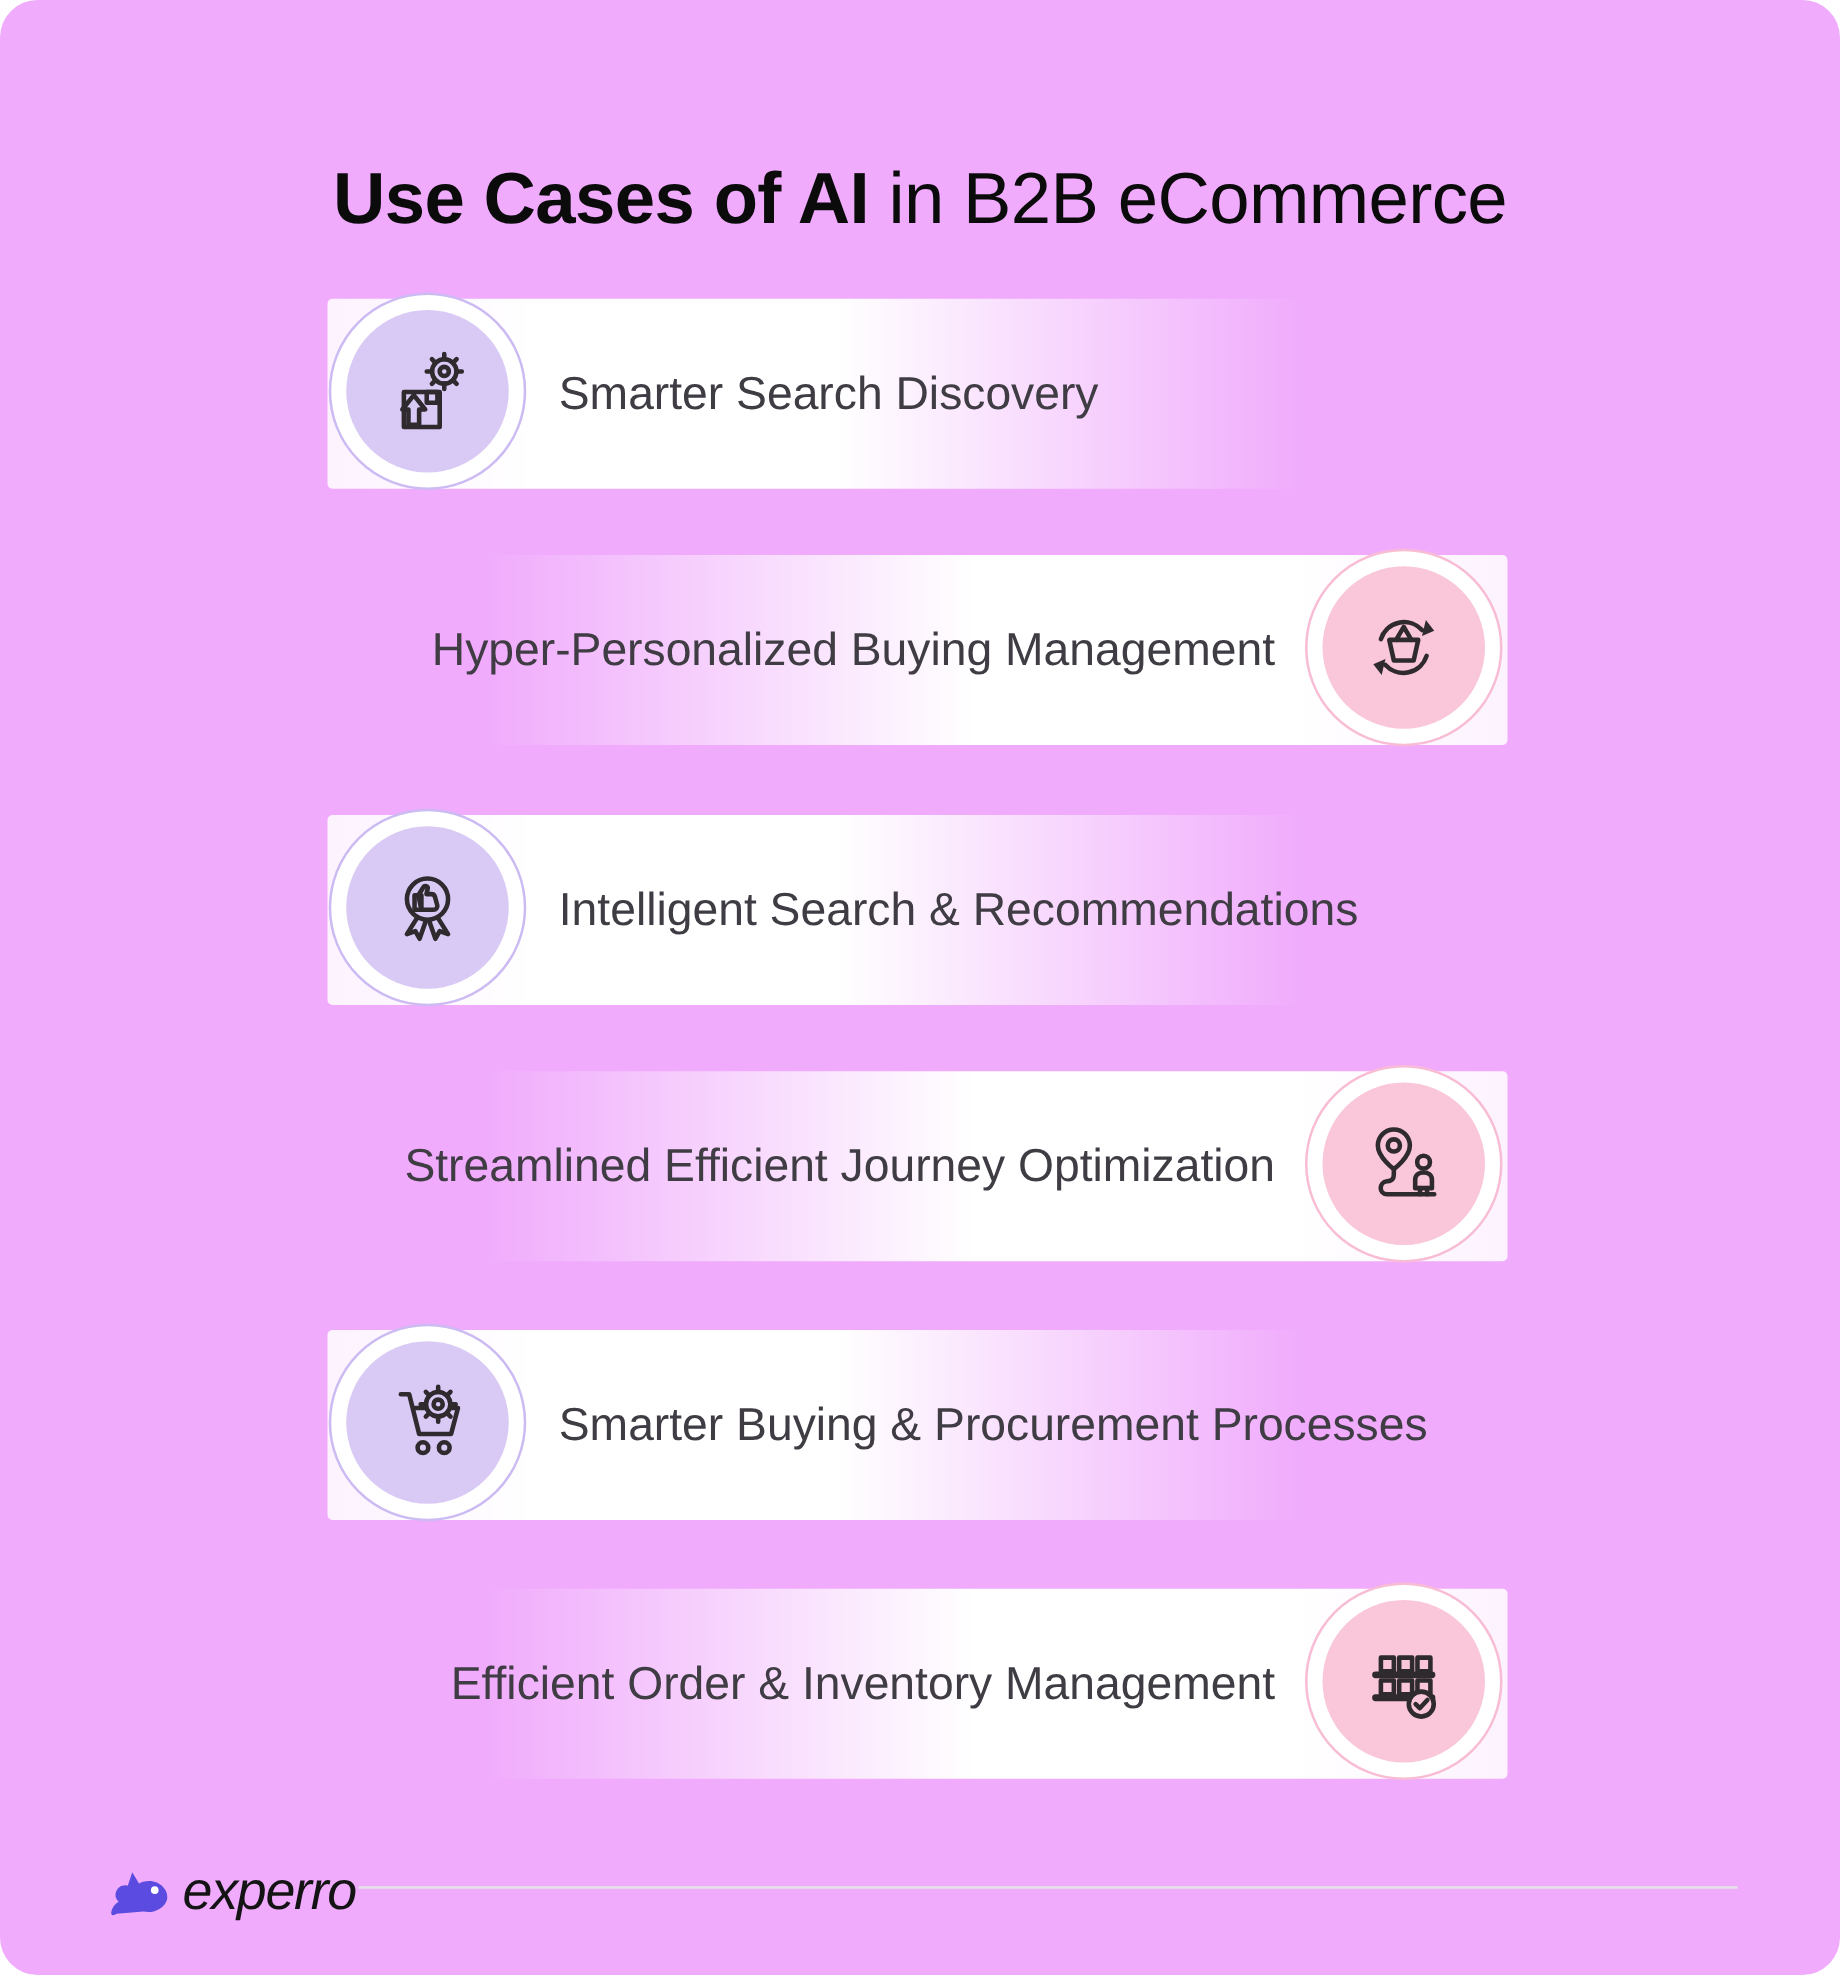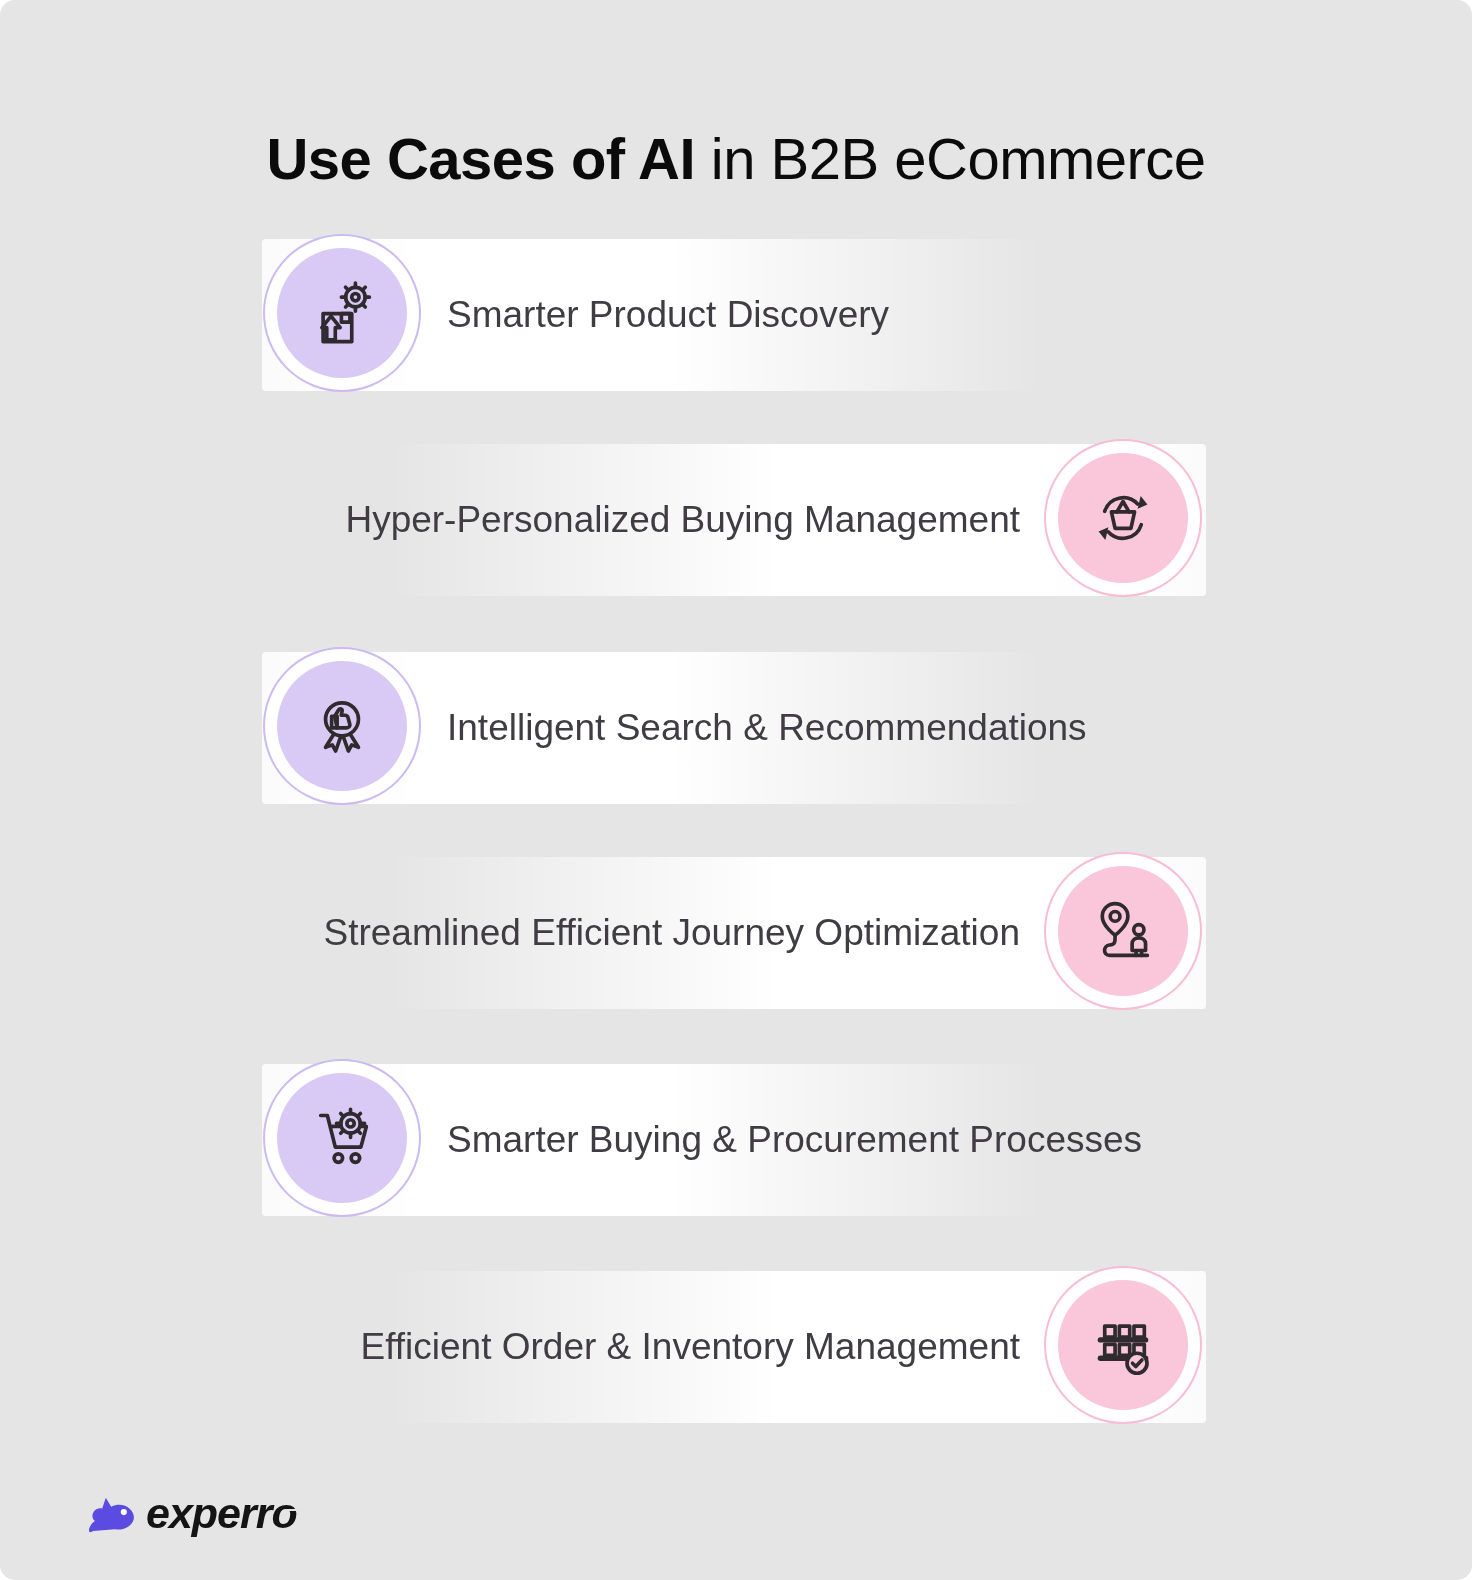--- a/index.html
+++ b/index.html
@@ -1,18 +1,18 @@
 <!DOCTYPE html>
 <html><head>
 <meta charset="utf-8">
 <style>
   html,body{margin:0;padding:0;background:#ffffff;}
   .canvas{
-    position:relative;width:1472px;height:1580px;background:#e5e5e5;
-    border-radius:15px;overflow:hidden;
+    position:relative;width:1472px;height:1580px;background:#f0abfc;
+    border-radius:30px;overflow:hidden;
     font-family:"Liberation Sans",sans-serif;
   }
   .title{
     position:absolute;top:86px;left:0;width:100%;text-align:center;
     font-size:58px;color:#0b0b0b;letter-spacing:-0.5px;white-space:nowrap;
   }
   .title .t-bold{font-weight:800;}
   .title .t-reg{font-weight:500;}
 
   .row{position:absolute;left:0;width:100%;height:0;}
@@ -39,21 +39,21 @@
     position:absolute;top:0;transform:translateY(-50%);
     font-size:37px;color:#3f3c44;font-weight:400;white-space:nowrap;
   }
   .label-left{left:447px;}
   .label-right{right:452px;}
 
   .footer{position:absolute;left:0;top:1480px;width:100%;height:80px;}
   .logo{position:absolute;left:84px;top:6px;display:flex;align-items:center;}
   .logo svg{width:58px;height:54px;}
   .logo-text{
-    font-size:43px;font-weight:700;font-style:italic;color:#141414;
+    font-size:43px;font-weight:400;font-style:italic;color:#141414;
     letter-spacing:-1px;margin-left:4px;
   }
   .divider{position:absolute;left:287px;top:29px;width:1103px;height:2px;background:#e4e4e6;}
 
   .ic{fill:none;stroke:#2e2a2e;stroke-width:3;stroke-linecap:round;stroke-linejoin:round;}
   .ic-fill{fill:var(--disc);stroke:#2e2a2e;stroke-width:3;stroke-linecap:round;stroke-linejoin:round;}
 </style>
 </head>
 <body>
 
@@ -68,21 +68,21 @@
         <svg viewBox="0 0 64 64">
           <rect class="ic" x="16.5" y="32.5" width="23.5" height="23"></rect>
           <rect class="ic" x="31.5" y="32.5" width="7" height="7"></rect>
           <path class="ic-fill" d="M15.5 44 L23 34.5 L30.5 44 H26.5 V54 H19.5 V44 Z"></path>
           <circle class="ic-fill" cx="43" cy="19" r="8"></circle>
           <circle class="ic" cx="43" cy="19" r="3"></circle>
           <path class="ic" d="M51 19 h3.5 M48.7 24.7 l2.4 2.4 M43 27 v3.5 M37.3 24.7 l-2.4 2.4 M35 19 h-3.5 M37.3 13.3 l-2.4 -2.4 M43 11 v-3.5 M48.7 13.3 l2.4 -2.4"></path>
         </svg>
       </div>
     </div>
-    <div class="label label-left">Smarter Product Discovery</div>
+    <div class="label label-left">Smarter Search Discovery</div>
   </div>
 
   <div class="row" style="top:520px">
     <div class="bar bar-right"></div>
     <div class="circle pink circle-right">
       <div class="disc">
         <svg viewBox="0 0 64 64">
           <path class="ic" d="M17 26.5 A16 16 0 0 1 44 20.5"></path>
           <polygon fill="#2e2a2e" points="44,24.5 46.5,14 52,21"></polygon>
           <path class="ic" d="M47 37.5 A16 16 0 0 1 20 43.5"></path>

